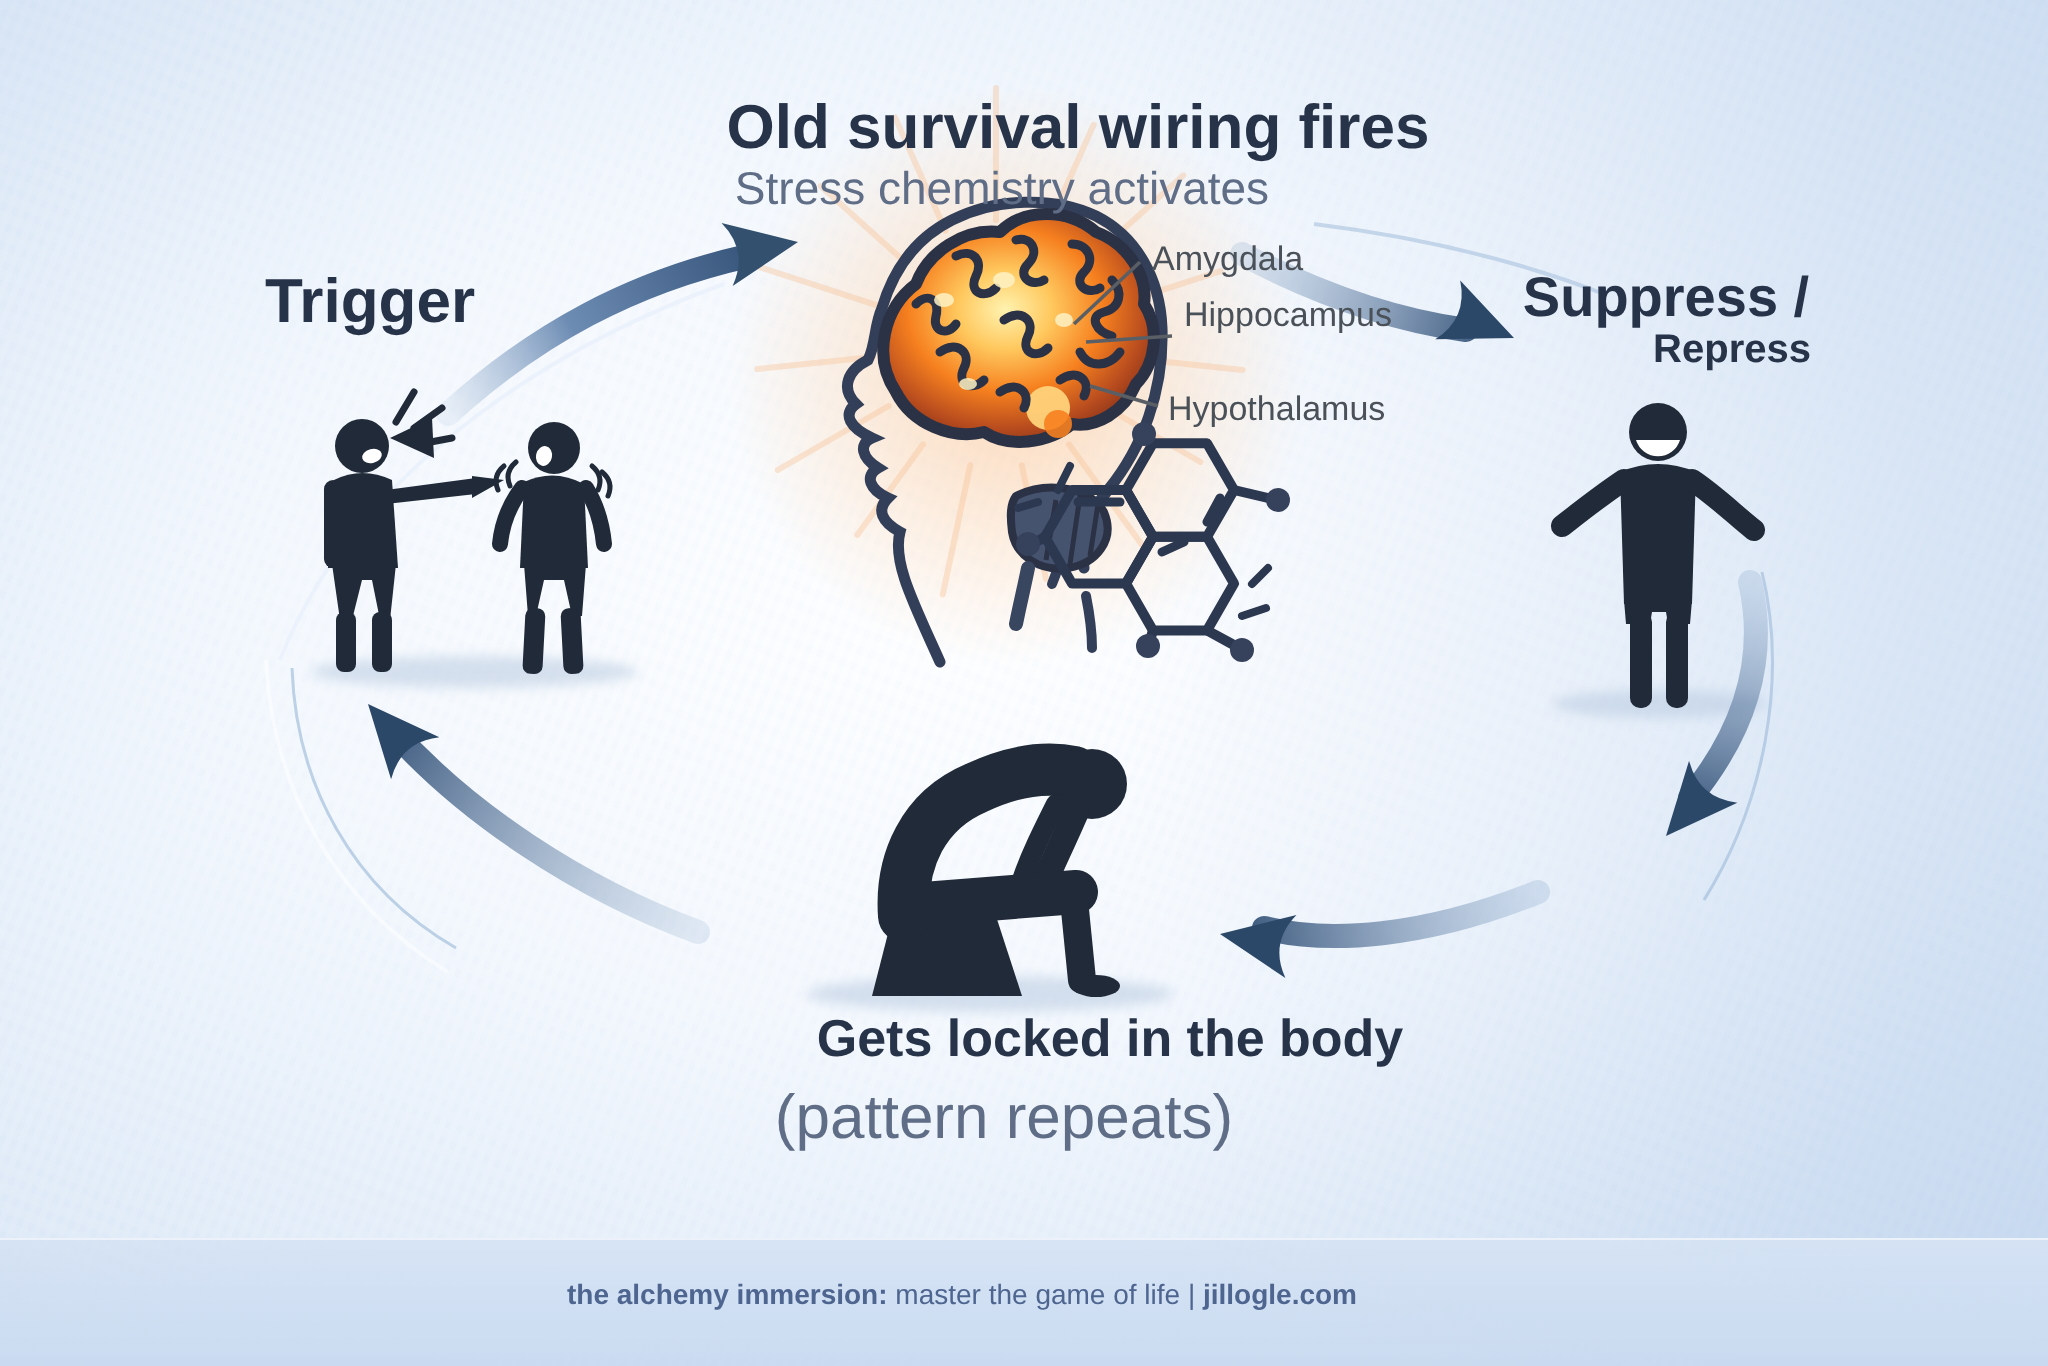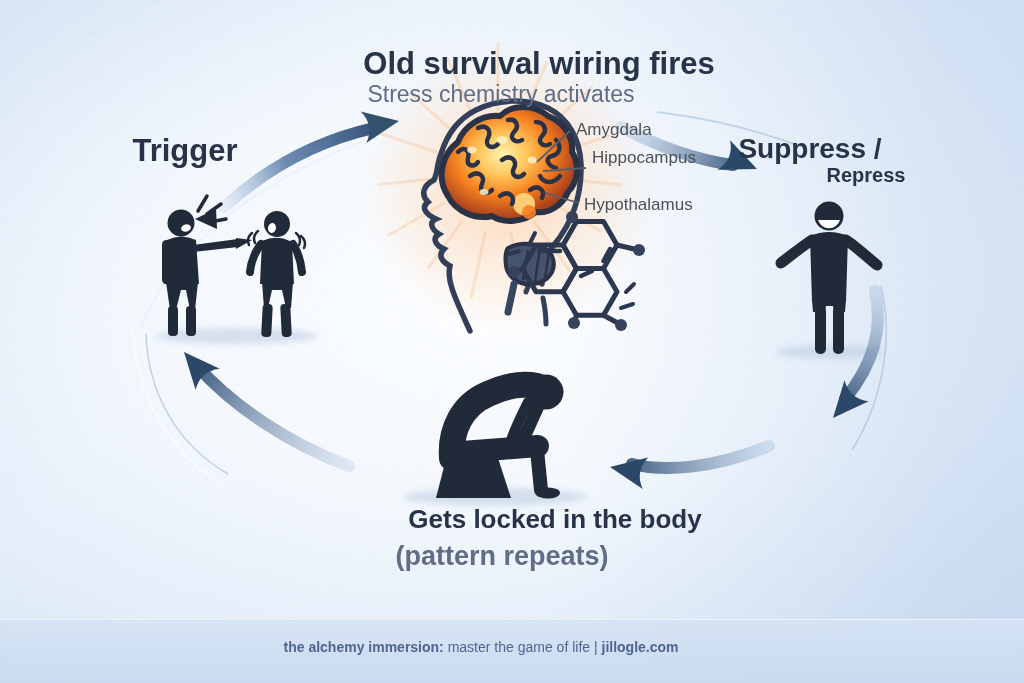--- a/index.html
+++ b/index.html
@@ -259,25 +259,25 @@
       <path d="M537,450 L541,490" stroke="#202a38" stroke-width="14" stroke-linecap="round" fill="none"></path>
       <ellipse cx="548" cy="493" rx="12" ry="5.5"></ellipse>
     </g>
   </svg>
 
   <div class="label t-main" style="left:539px;top:46px;font-size:31px;">Old survival wiring fires</div>
   <div class="label t-sub" style="left:501px;top:81px;font-size:23px;">Stress chemistry activates</div>
 
   <div class="label t-main" style="left:185px;top:133px;font-size:31px;">Trigger</div>
 
-  <div class="label t-main" style="left:810px;top:133px;font-size:28px;">Suppress /</div>
+  <div class="label t-main" style="left:833px;top:133px;font-size:28px;">Suppress /</div>
   <div class="label t-main" style="left:830px;top:164px;font-size:20px;margin-left:36px;">Repress</div>
 
   <div class="label t-main" style="left:507px;top:504px;font-size:26px;margin-left:48px;">Gets locked in the body</div>
-  <div class="label t-sub" style="left:502px;top:541px;font-size:27px;font-weight:bold;">(pattern repeats)</div>
+  <div class="label t-sub" style="left:502px;top:541px;font-size:31px;">(pattern repeats)</div>
 
   <div class="brain-label" style="left:576px;top:120px;">Amygdala</div>
   <div class="brain-label" style="left:592px;top:148px;">Hippocampus</div>
   <div class="brain-label" style="left:584px;top:195px;">Hypothalamus</div>
 
   <div class="footer-band">
     <div class="footer-text">
       <span class="b">the alchemy immersion:</span>
       <span>master the game of life</span>
       <span>|</span>

